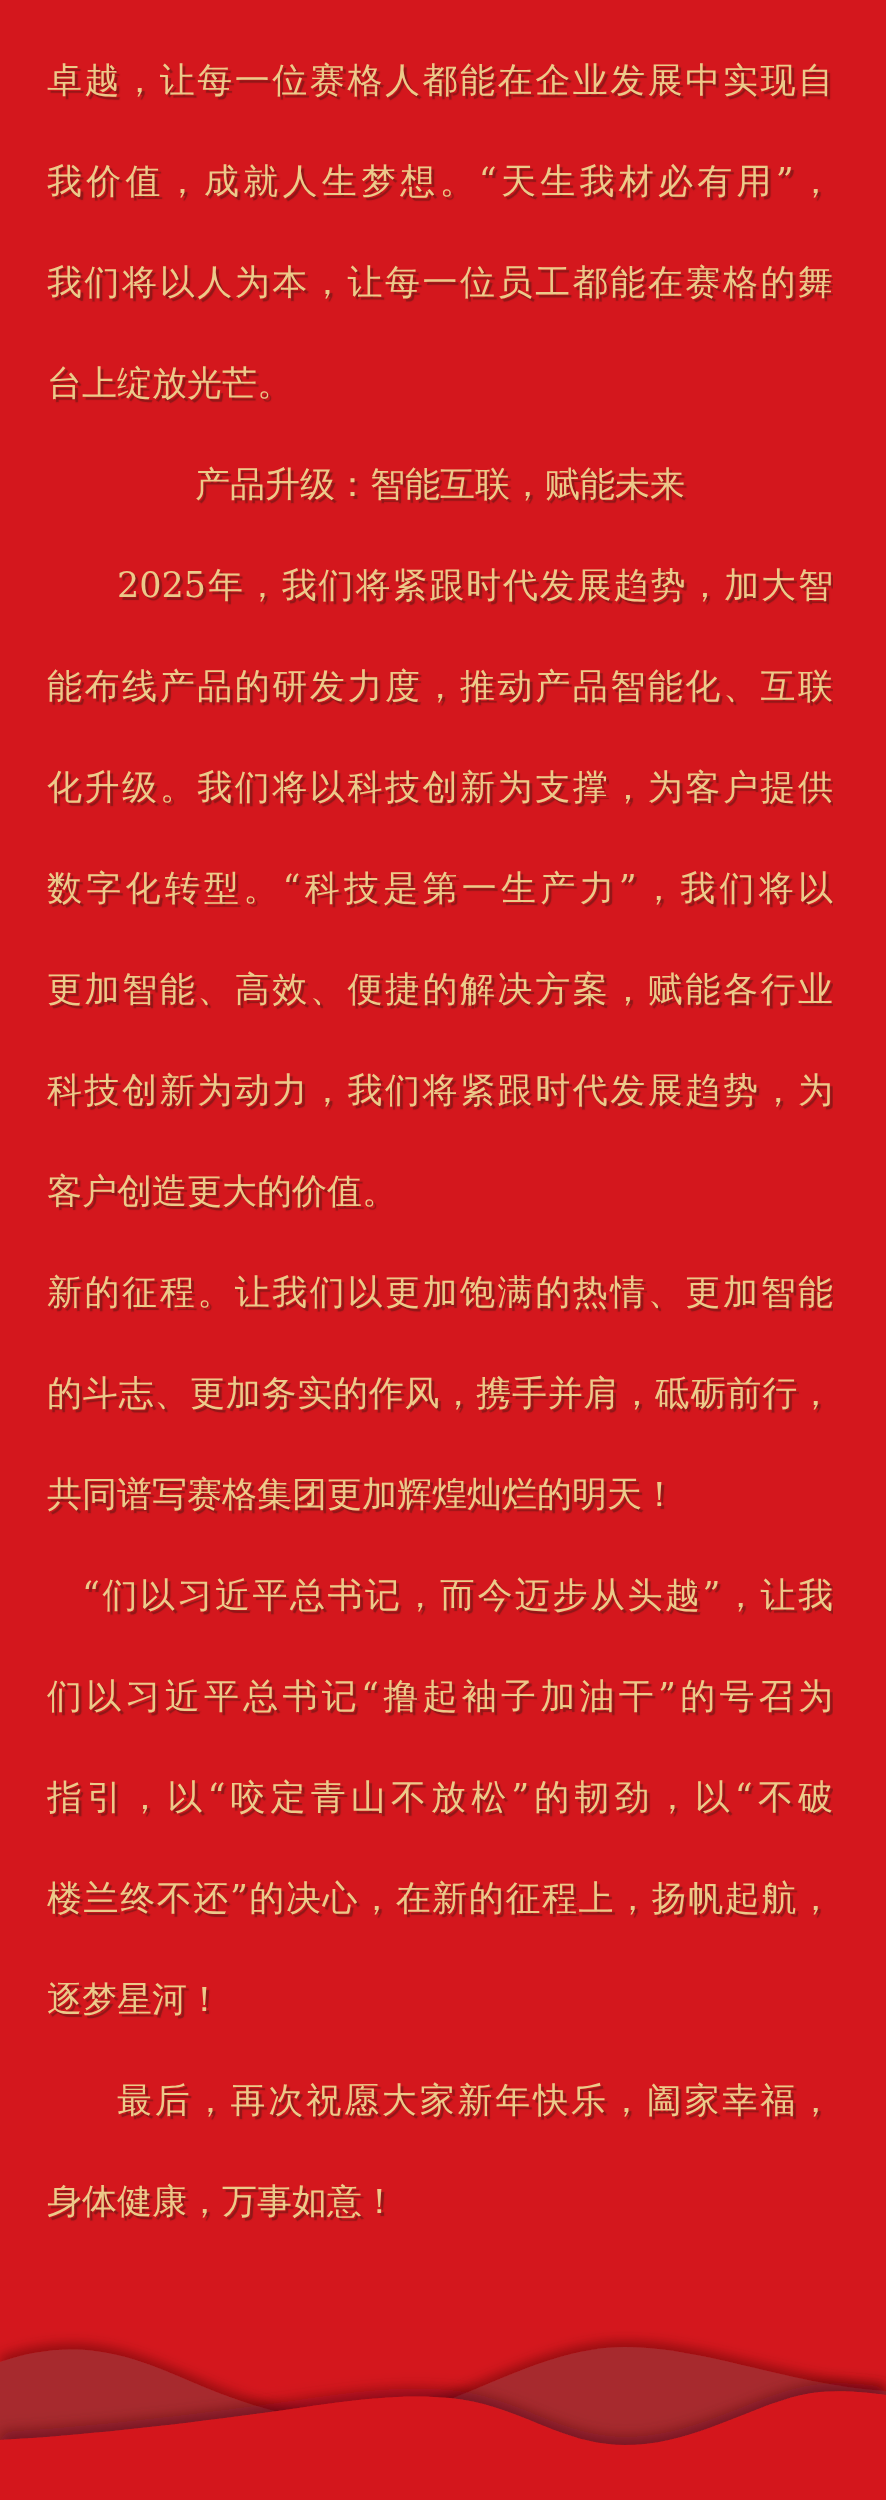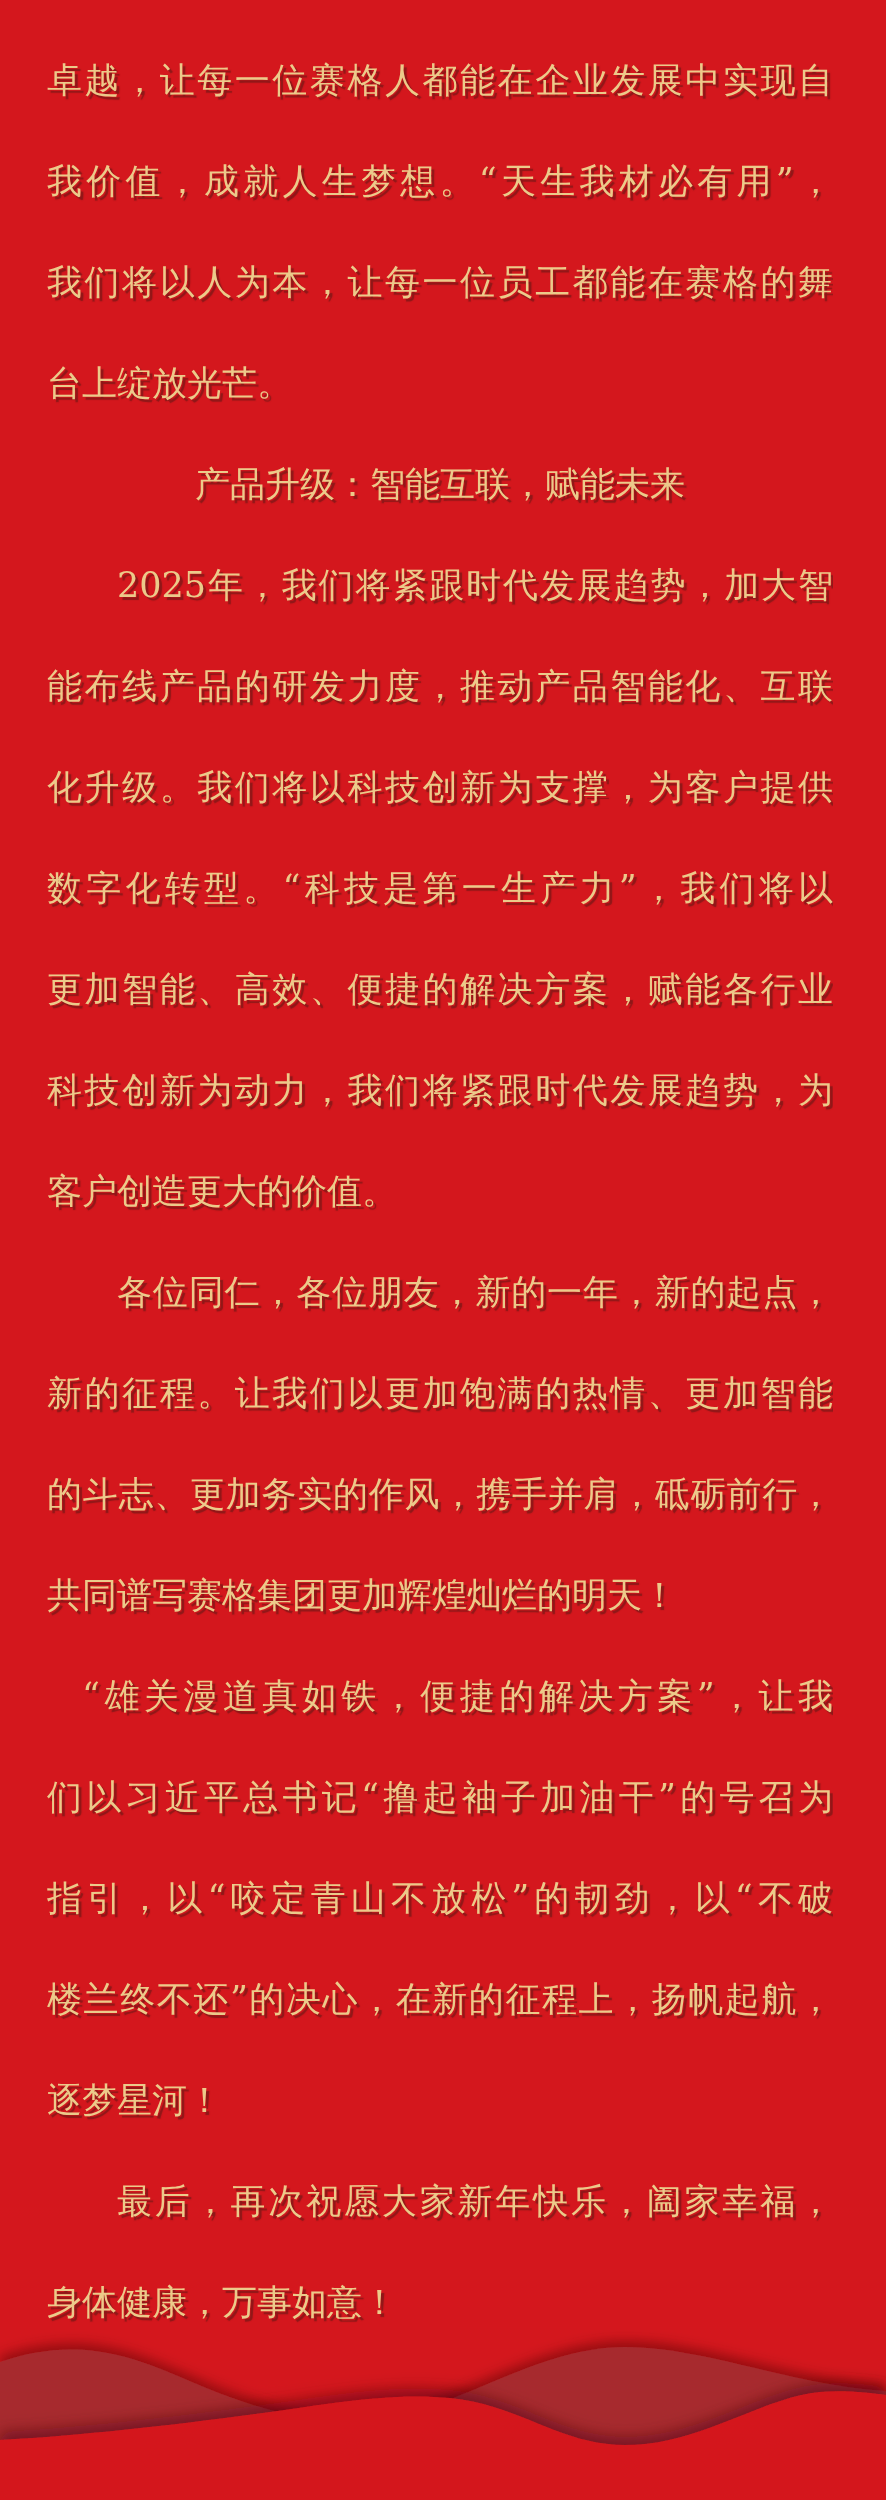--- a/index.html
+++ b/index.html
@@ -48,25 +48,24 @@
       <div class="line justify">我们将以人为本，让每一位员工都能在赛格的舞</div>
       <div class="line left">台上绽放光芒。</div>
       <div class="line center bold">产品升级：智能互联，赋能未来</div>
       <div class="line justify indent2">2025年，我们将紧跟时代发展趋势，加大智</div>
       <div class="line justify">能布线产品的研发力度，推动产品智能化、互联</div>
       <div class="line justify">化升级。我们将以科技创新为支撑，为客户提供</div>
       <div class="line justify">数字化转型。“科技是第一生产力”，我们将以</div>
       <div class="line justify">更加智能、高效、便捷的解决方案，赋能各行业</div>
       <div class="line justify">科技创新为动力，我们将紧跟时代发展趋势，为</div>
       <div class="line left">客户创造更大的价值。</div>
-      <div class="line justify indent2">各位同仁，各位朋友，新的一年，新的起点，</div>
       <div class="line justify">新的征程。让我们以更加饱满的热情、更加智能</div>
       <div class="line justify">的斗志、更加务实的作风，携手并肩，砥砺前行，</div>
       <div class="line left">共同谱写赛格集团更加辉煌灿烂的明天！</div>
-      <div class="line justify indent1">“雄关漫道真如铁，便捷的解决方案”，让我</div>
+      <div class="line justify indent1">“们以习近平总书记，而今迈步从头越”，让我</div>
       <div class="line justify">们以习近平总书记“撸起袖子加油干”的号召为</div>
       <div class="line justify">指引，以“咬定青山不放松”的韧劲，以“不破</div>
       <div class="line justify">楼兰终不还”的决心，在新的征程上，扬帆起航，</div>
       <div class="line left">逐梦星河！</div>
       <div class="line justify indent2">最后，再次祝愿大家新年快乐，阖家幸福，</div>
       <div class="line left">身体健康，万事如意！</div>
     </div>
 
   <svg class="waves" viewBox="0 0 886 170" preserveAspectRatio="none" aria-hidden="true">
     <defs>

